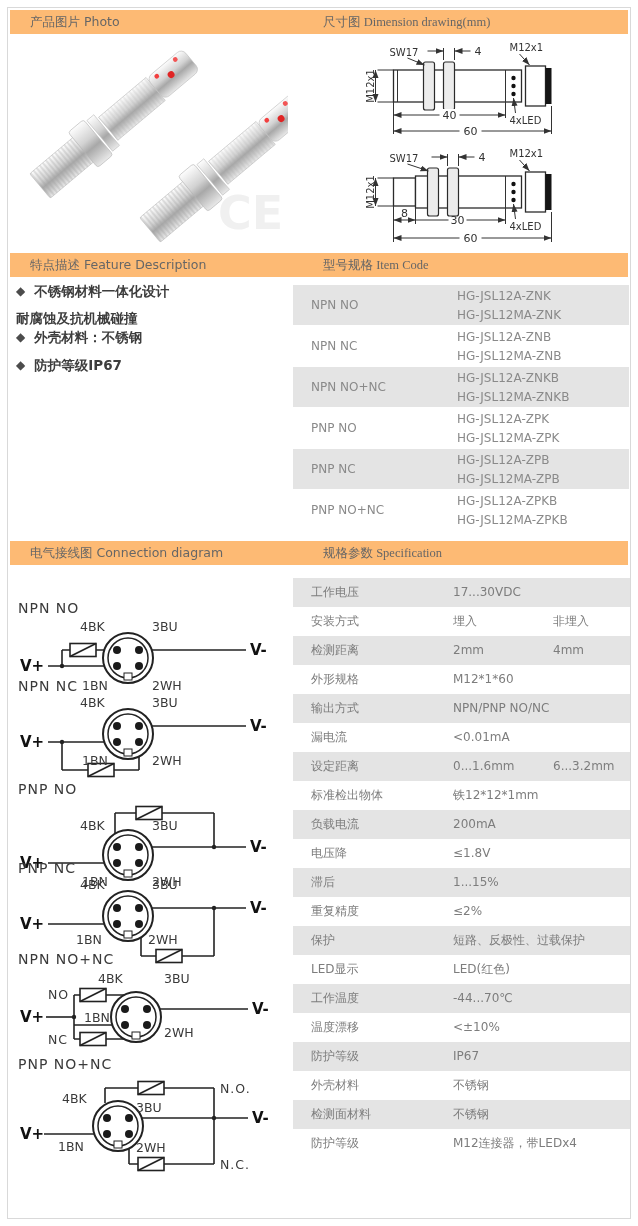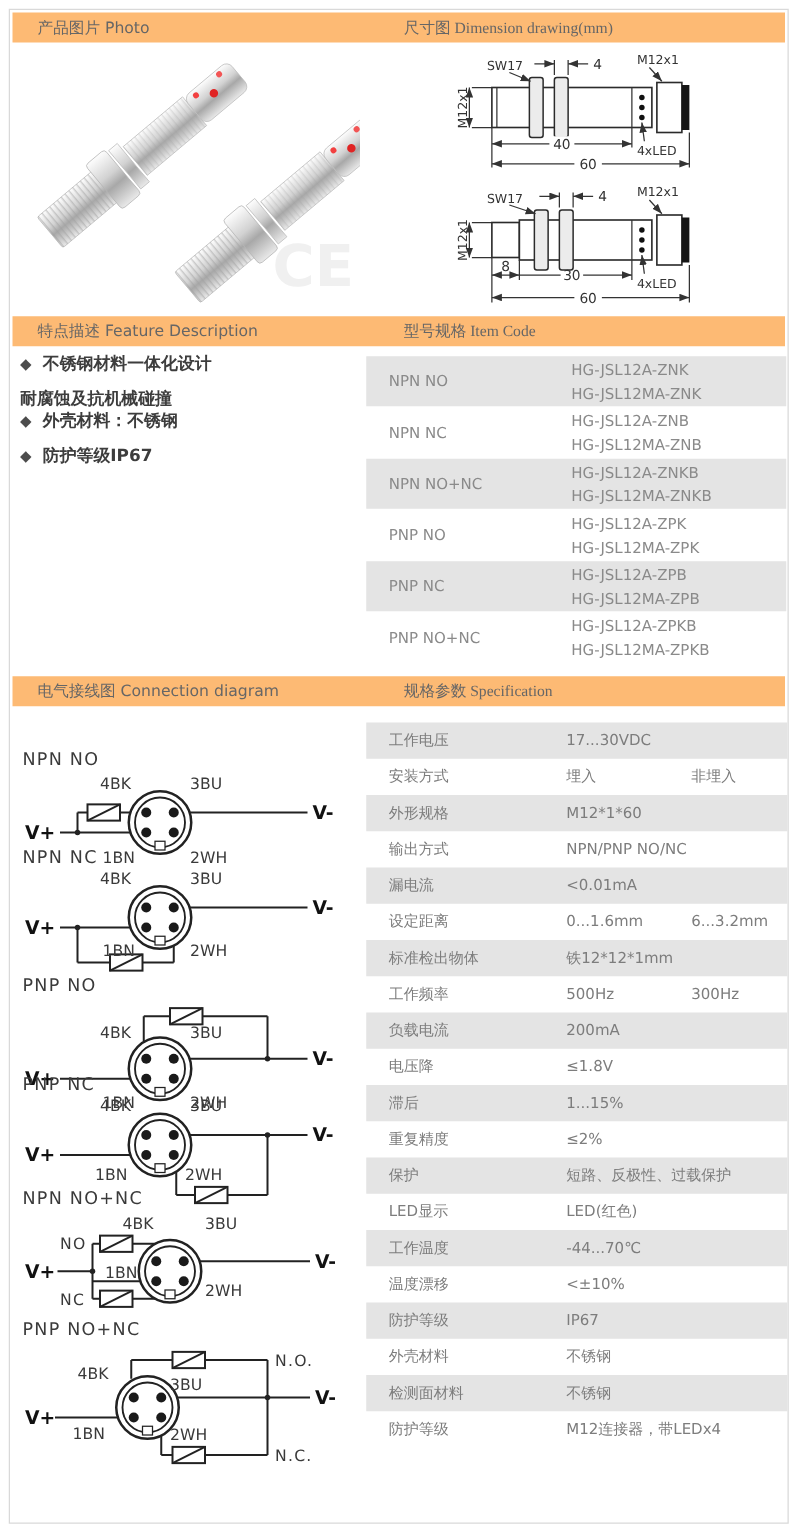--- a/index.html
+++ b/index.html
@@ -408,20 +408,25 @@
       <span class="v1">17...30VDC</span>
       <span class="v2"></span>
     </div>
 
     <div class="srow">
       <span class="lbl">安装方式</span>
       <span class="v1">埋入</span>
       <span class="v2">非埋入</span>
     </div>
 
+    <div class="srow">
+      <span class="lbl">检测距离</span>
+      <span class="v1">2mm</span>
+      <span class="v2">4mm</span>
+    </div>
 
     <div class="srow">
       <span class="lbl">外形规格</span>
       <span class="v1">M12*1*60</span>
       <span class="v2"></span>
     </div>
 
     <div class="srow">
       <span class="lbl">输出方式</span>
       <span class="v1">NPN/PNP NO/NC</span>
@@ -439,25 +444,20 @@
       <span class="v1">0...1.6mm</span>
       <span class="v2">6...3.2mm</span>
     </div>
 
     <div class="srow">
       <span class="lbl">标准检出物体</span>
       <span class="v1">铁12*12*1mm</span>
       <span class="v2"></span>
     </div>
 
-    <div class="srow">
-      <span class="lbl">工作频率</span>
-      <span class="v1">500Hz</span>
-      <span class="v2">300Hz</span>
-    </div>
 
 
     <div class="srow">
       <span class="lbl">负载电流</span>
       <span class="v1">200mA</span>
       <span class="v2"></span>
     </div>
 
     <div class="srow">
       <span class="lbl">电压降</span>

